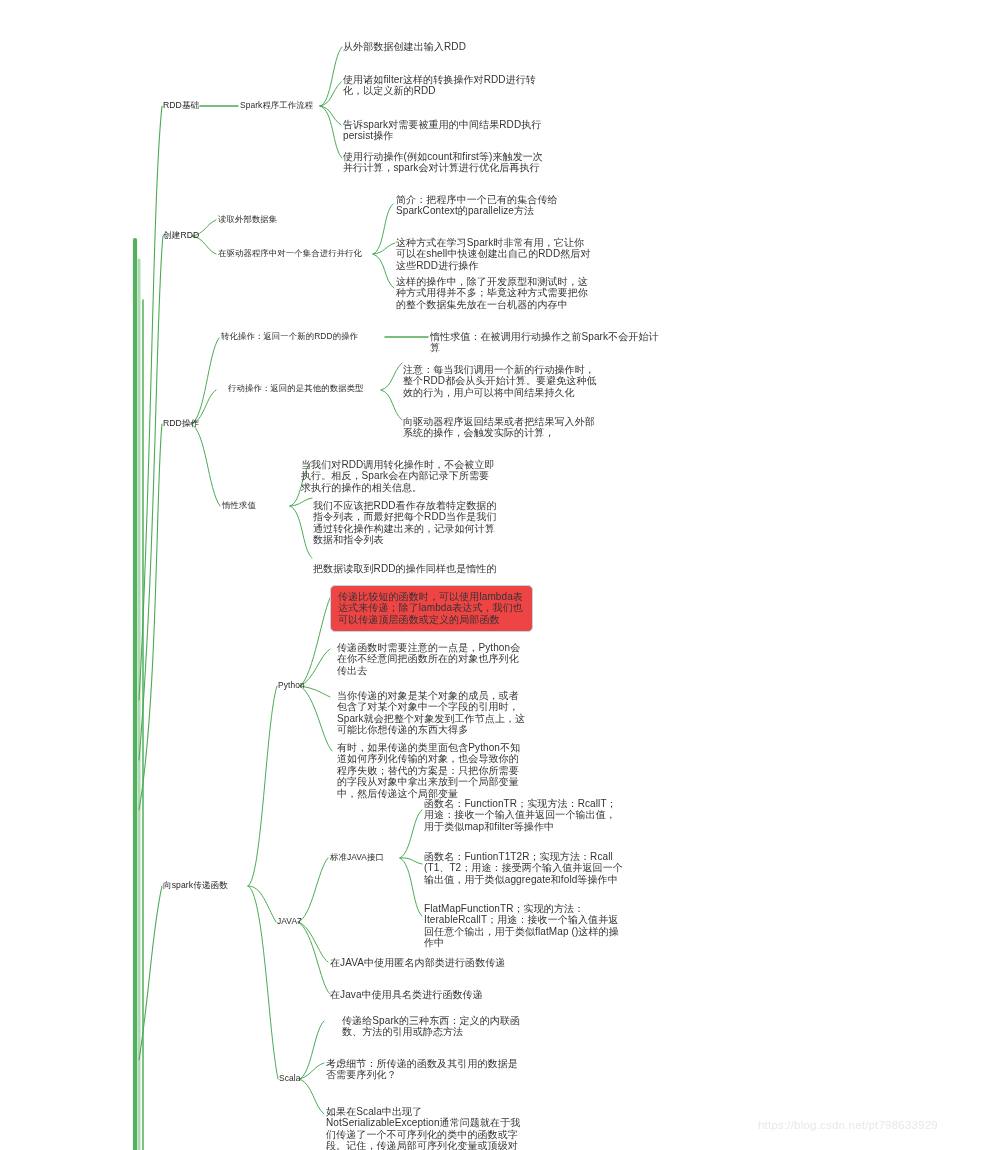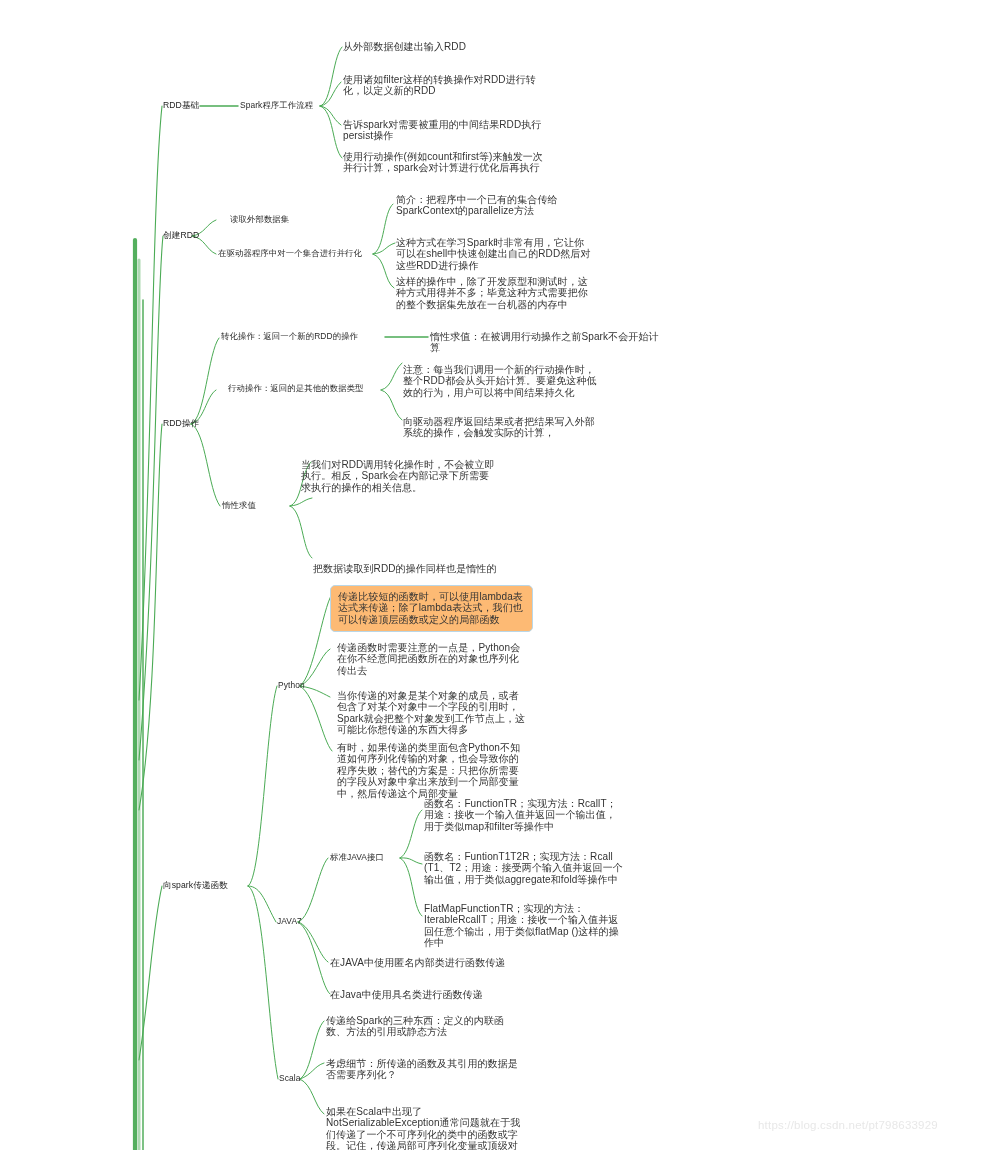--- a/index.html
+++ b/index.html
@@ -44,21 +44,21 @@
     color: #2a2a2a;
   }
   .node.leaf {
     font-size: 10px;
     color: #333333;
   }
   .node.selected {
     border: 1px solid #b9d7e8;
     border-radius: 5px;
     padding: 5px 7px 6px 7px;
-    background: #fdba74;
+    background: #ef4444;
     box-sizing: border-box;
   }
   .watermark {
     position: absolute;
     font-size: 11.5px;
     color: #e8e8e8;
     letter-spacing: 0.2px;
     font-family: "Liberation Sans", "DejaVu Sans", sans-serif;
   }
 </style>
@@ -140,21 +140,21 @@
   <div class="node lvl2" style="left:240px; top:100px;">Spark程序工作流程</div>
 
   <div class="node leaf" style="left:343px; top:41px; width:200px;">从外部数据创建出输入RDD</div>
 
   <div class="node leaf" style="left:343px; top:74px; width:200px;">使用诸如filter这样的转换操作对RDD进行转化，以定义新的RDD</div>
 
   <div class="node leaf" style="left:343px; top:119px; width:208px;">告诉spark对需要被重用的中间结果RDD执行persist操作</div>
 
   <div class="node leaf" style="left:343px; top:151px; width:200px;">使用行动操作(例如count和first等)来触发一次并行计算，spark会对计算进行优化后再执行</div>
 
-  <div class="node lvl2" style="left:218px; top:214px;margin-left:12px;">读取外部数据集</div>
+  <div class="node lvl2" style="left:218px; top:214px;">读取外部数据集</div>
 
   <div class="node lvl2" style="left:218px; top:248px;">在驱动器程序中对一个集合进行并行化</div>
 
   <div class="node leaf" style="left:396px; top:194px; width:192px;">简介：把程序中一个已有的集合传给SparkContext的parallelize方法</div>
 
   <div class="node leaf" style="left:396px; top:237px; width:198px;">这种方式在学习Spark时非常有用，它让你可以在shell中快速创建出自己的RDD然后对这些RDD进行操作</div>
 
   <div class="node leaf" style="left:396px; top:276px; width:194px;">这样的操作中，除了开发原型和测试时，这种方式用得并不多；毕竟这种方式需要把你的整个数据集先放在一台机器的内存中</div>
 
   <div class="node lvl2" style="left:221px; top:331px;">转化操作：返回一个新的RDD的操作</div>
@@ -164,20 +164,21 @@
   <div class="node lvl2" style="left:228px; top:384px;font-family:Liberation Mono, monospace;">行动操作：返回的是其他的数据类型</div>
 
   <div class="node leaf" style="left:403px; top:364px; width:198px;">注意：每当我们调用一个新的行动操作时，整个RDD都会从头开始计算。要避免这种低效的行为，用户可以将中间结果持久化</div>
 
   <div class="node leaf" style="left:403px; top:416px; width:196px;">向驱动器程序返回结果或者把结果写入外部系统的操作，会触发实际的计算，</div>
 
   <div class="node lvl2" style="left:222px; top:500px;">惰性求值</div>
 
   <div class="node leaf" style="left:301px; top:459px; width:196px;">当我们对RDD调用转化操作时，不会被立即执行。相反，Spark会在内部记录下所需要求执行的操作的相关信息。</div>
 
+  <div class="node leaf" style="left:313px; top:500px; width:190px;">我们不应该把RDD看作存放着特定数据的指令列表，而最好把每个RDD当作是我们通过转化操作构建出来的，记录如何计算数据和指令列表</div>
 
   <div class="node leaf" style="left:313px; top:554px; width:200px;margin-top:9px;">把数据读取到RDD的操作同样也是惰性的</div>
 
   <div class="node lvl2" style="left:278px; top:680px;">Python</div>
 
   <div class="node leaf selected" style="left:330px; top:585px; width:203px;">传递比较短的函数时，可以使用lambda表达式来传递；除了lambda表达式，我们也可以传递顶层函数或定义的局部函数</div>
 
   <div class="node leaf" style="left:337px; top:642px; width:188px;">传递函数时需要注意的一点是，Python会在你不经意间把函数所在的对象也序列化传出去</div>
 
   <div class="node leaf" style="left:337px; top:690px; width:190px;">当你传递的对象是某个对象的成员，或者包含了对某个对象中一个字段的引用时，Spark就会把整个对象发到工作节点上，这可能比你想传递的东西大得多</div>
@@ -193,21 +194,21 @@
   <div class="node leaf" style="left:424px; top:851px; width:200px;">函数名：FuntionT1T2R；实现方法：Rcall (T1、T2；用途：接受两个输入值并返回一个输出值，用于类似aggregate和fold等操作中</div>
 
   <div class="node leaf" style="left:424px; top:903px; width:204px;">FlatMapFunctionTR；实现的方法：IterableRcallT；用途：接收一个输入值并返回任意个输出，用于类似flatMap ()这样的操作中</div>
 
   <div class="node leaf" style="left:330px; top:957px;">在JAVA中使用匿名内部类进行函数传递</div>
 
   <div class="node leaf" style="left:330px; top:989px;">在Java中使用具名类进行函数传递</div>
 
   <div class="node lvl2" style="left:279px; top:1073px;">Scala</div>
 
-  <div class="node leaf" style="left:326px; top:1015px; width:196px;">传递给Spark的三种东西：定义的内联函数、方法的引用或静态方法</div>
+  <div class="node leaf" style="left:342px; top:1015px; width:196px;">传递给Spark的三种东西：定义的内联函数、方法的引用或静态方法</div>
 
   <div class="node leaf" style="left:326px; top:1058px; width:194px;">考虑细节：所传递的函数及其引用的数据是否需要序列化？</div>
 
   <div class="node leaf" style="left:326px; top:1106px; width:198px;">如果在Scala中出现了NotSerializableException通常问题就在于我们传递了一个不可序列化的类中的函数或字段。记住，传递局部可序列化变量或顶级对象中的函数始终是安全的。？</div>
 
   <div class="watermark" style="left:758px; top:1119px;">https://blog.csdn.net/pt798633929</div>
 
 </div>
 
 </body></html>

